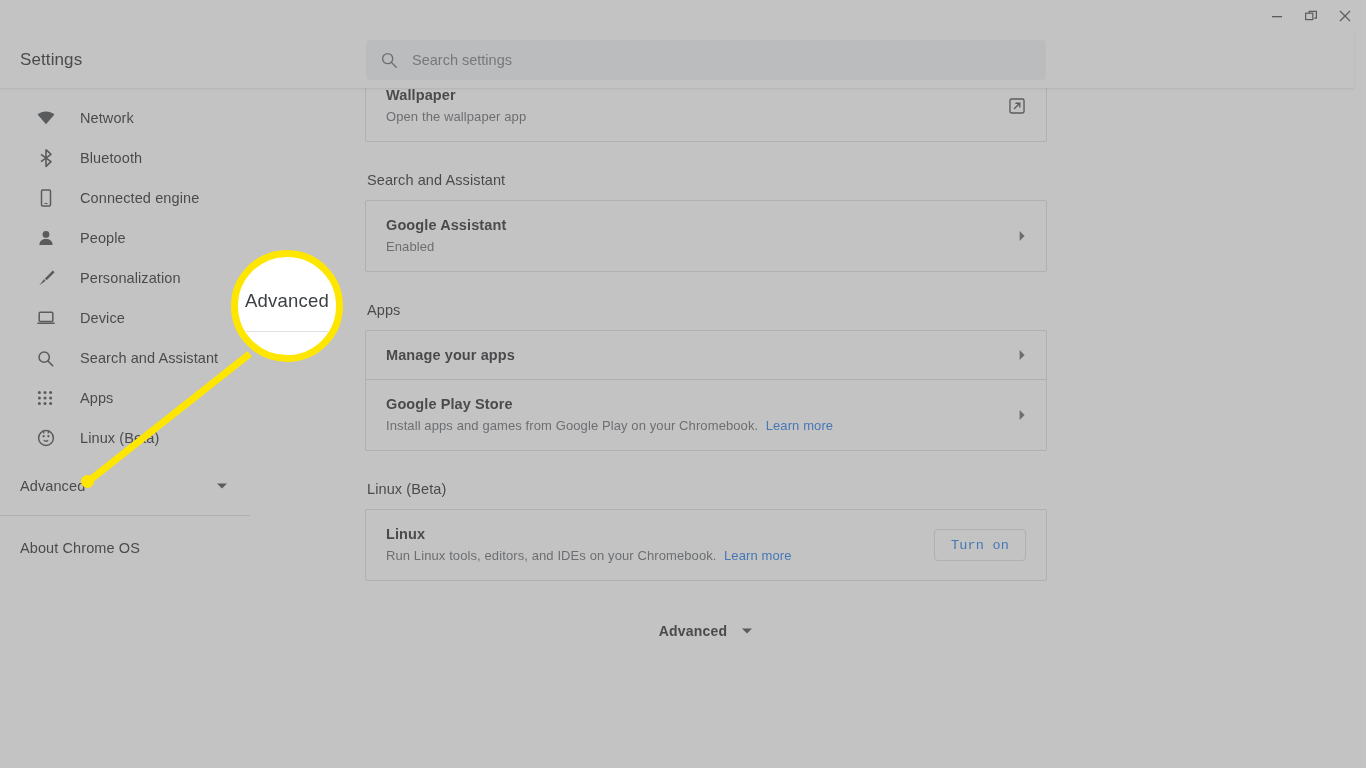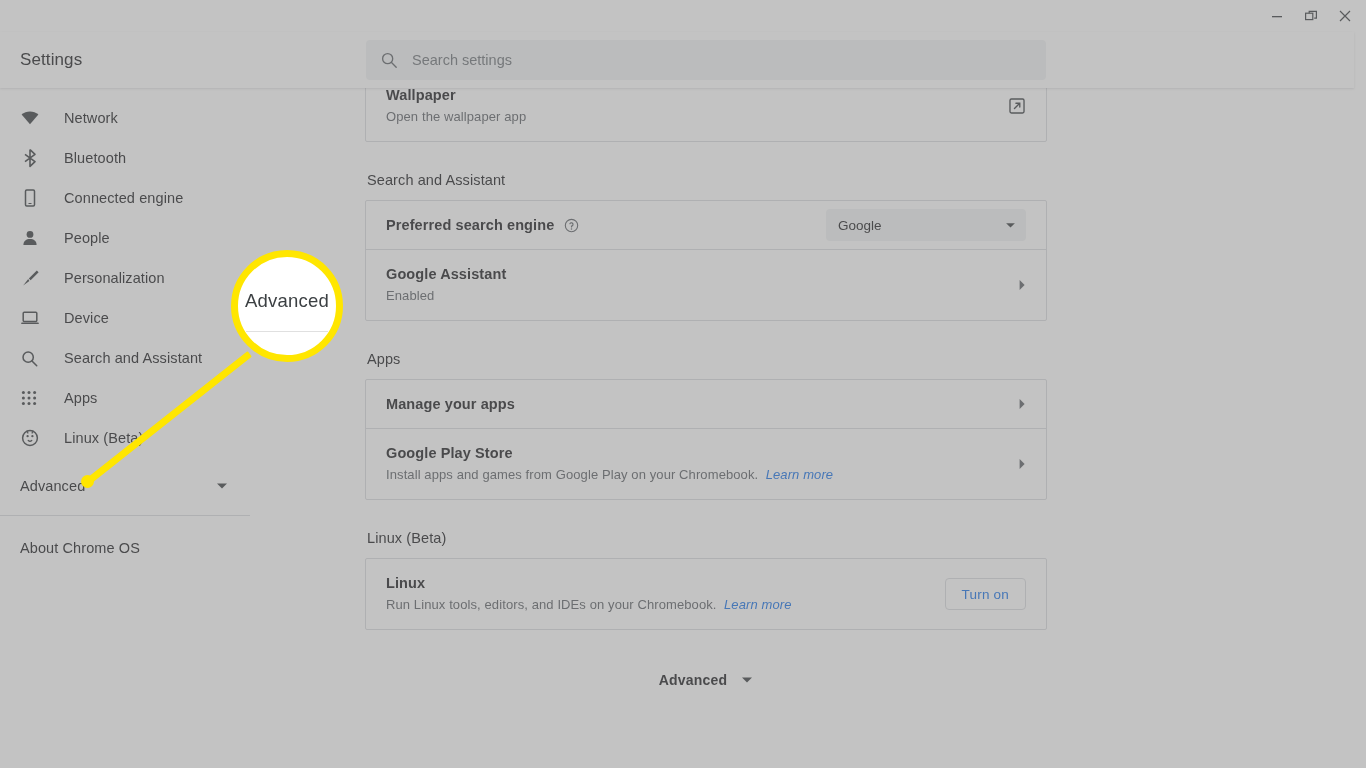--- a/index.html
+++ b/index.html
@@ -93,20 +93,21 @@
     padding-top: 10px;
     z-index: 20;
   }
   .nav-item {
     display: flex;
     align-items: center;
     height: 40px;
     padding-left: 20px;
     color: var(--text-main);
     font-size: 14.5px;
+    margin-left: 16px;
   }
   .nav-item .ic {
     width: 22px;
     display: flex;
     align-items: center;
     justify-content: flex-start;
     color: #3c4043;
     margin-right: 22px;
   }
   .nav-item .lbl { letter-spacing: .1px; }
@@ -181,21 +182,21 @@
     letter-spacing:.1px;
     font-weight:bold;
   }
   .row-sub {
     font-size: 13px;
     color: var(--text-sub);
     line-height: 20px;
     margin-top: 2px;
     letter-spacing:.1px;
   }
-  .row-sub a { color: var(--link); text-decoration: none; font-style: italic; }
+  .row-sub a { color: var(--link); text-decoration: none; }
 
   .arrow-r { color: #5f6368; display:flex; align-items:center; margin-left:14px; }
   .ext-icon { color: #3c4043; display:flex; align-items:center; margin-left:14px; }
 
   
   .select {
     display: flex;
     align-items: center;
     justify-content: space-between;
     width: 200px;
@@ -213,21 +214,21 @@
   
   .btn-outline {
     height: 32px;
     min-width: 76px;
     padding: 0 16px;
     border: 1px solid var(--card-border);
     border-radius: 4px;
     background: transparent;
     color: var(--link);
     font-size: 13.5px;
-    font-family: Liberation Sans, sans-serif;
+    font-family: Liberation Mono, monospace;
     letter-spacing:.2px;
   }
 
   
   .adv-bottom {
     display: flex;
     align-items: center;
     justify-content: center;
     gap: 14px;
     margin-top: 42px;
@@ -457,42 +458,20 @@
             <svg width="18" height="18" viewBox="0 0 20 20" aria-hidden="true">
               <rect x="2.2" y="2.2" width="15.6" height="15.6" rx="1.6" fill="none" stroke="currentColor" stroke-width="1.5"></rect>
               <path d="M7.2 12.8 L13 7 M8.8 6.9 H13.1 V11.2" fill="none" stroke="currentColor" stroke-width="1.5" stroke-linecap="round"></path>
             </svg>
           </span>
         </div>
       </div>
 
       <div class="section-title">Search and Assistant</div>
       <div class="card">
-        <div class="row">
-          <div class="row-text">
-            <div class="row-title">
-              <span>Preferred search engine</span>
-              <span class="help-icon">
-                <svg width="15" height="15" viewBox="0 0 16 16" aria-hidden="true">
-                  <circle cx="8" cy="8" r="6.6" fill="none" stroke="currentColor" stroke-width="1.2"></circle>
-                  <path d="M6.3 6.1 A1.75 1.75 0 1 1 8 8.6 V9.6" fill="none" stroke="currentColor" stroke-width="1.2" stroke-linecap="round"></path>
-                  <circle cx="8" cy="11.7" r=".8" fill="currentColor"></circle>
-                </svg>
-              </span>
-            </div>
-          </div>
-          <div class="select">
-            <span>Google</span>
-            <span class="caret">
-              <svg width="11" height="7" viewBox="0 0 12 8" aria-hidden="true">
-                <path d="M1 1.4 L6 6.4 L11 1.4 Z" fill="currentColor"></path>
-              </svg>
-            </span>
-          </div>
-        </div>
 
         <div class="row">
           <div class="row-text">
             <div class="row-title">Google Assistant</div>
             <div class="row-sub">Enabled</div>
           </div>
           <span class="arrow-r">
             <svg width="8" height="12" viewBox="0 0 8 12" aria-hidden="true">
               <path d="M1.6 1 L6.6 6 L1.6 11 Z" fill="currentColor"></path>
             </svg>

